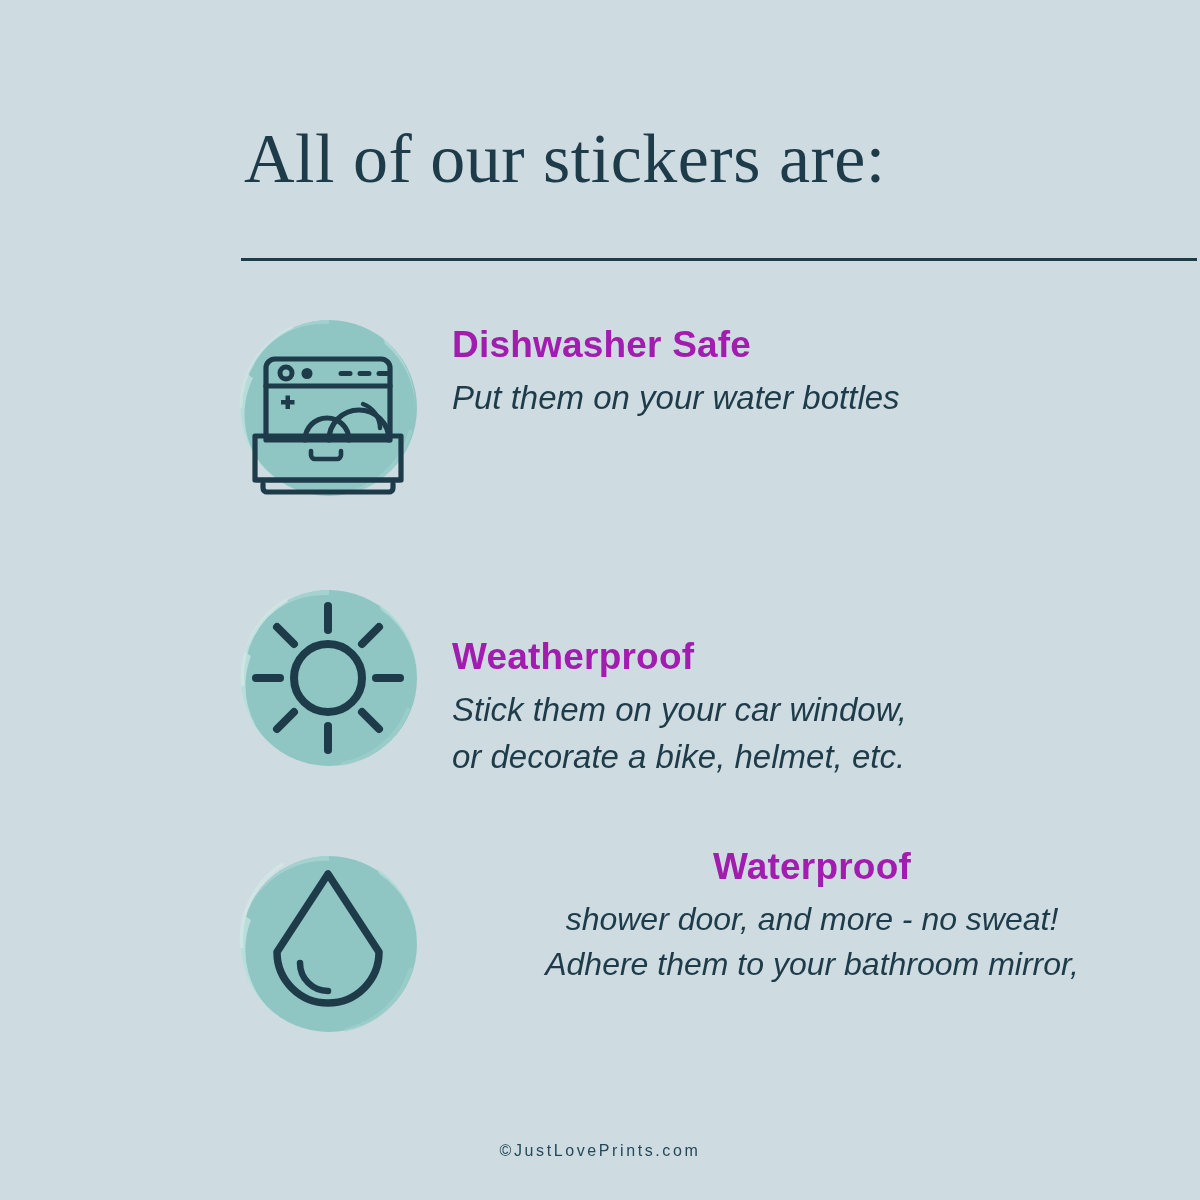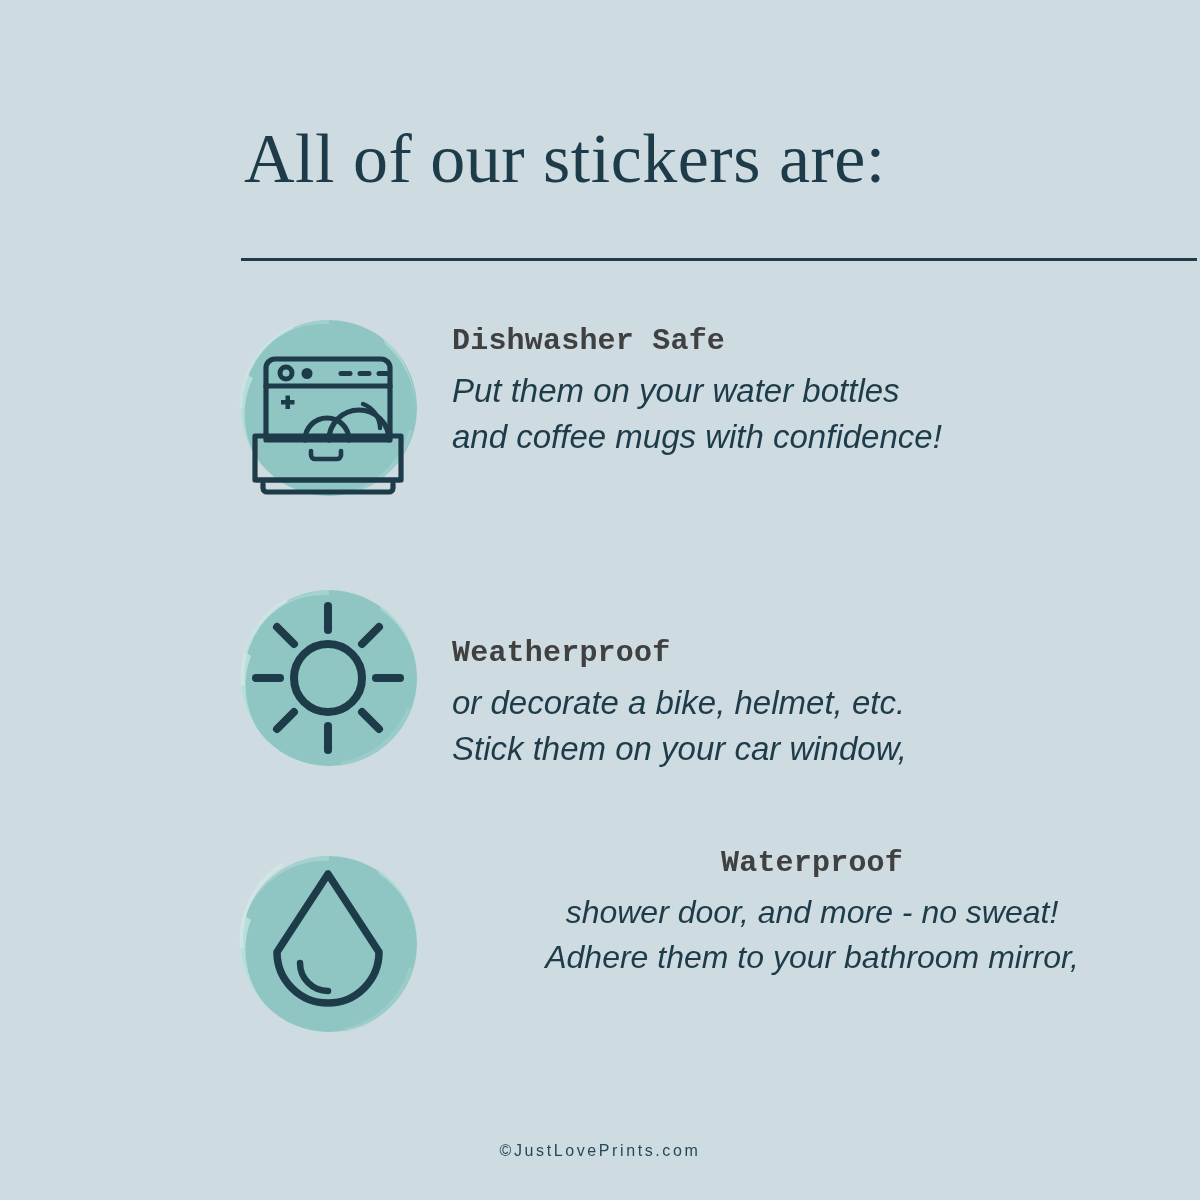--- a/index.html
+++ b/index.html
@@ -74,25 +74,25 @@
   }
 
   .feature-text {
     position: absolute;
     left: 452px;
     top: 0;
     width: 720px;
   }
 
   .feature-heading {
-    font-family: Liberation Mono, monospace;
+    font-family: Liberation Sans, sans-serif;
     font-weight: bold;
-    font-size: 30px;
+    font-size: 37px;
     line-height: 1.05;
-    color: #404040;
+    color: #a21caf;
     margin: 0 0 10px 0;
     letter-spacing: 0.2px;
     white-space: nowrap;
   }
 
   .feature-body {
     font-family: "Liberation Sans", sans-serif;
     font-size: 33px;
     line-height: 1.42;
     color: #1e3b4a;
@@ -170,21 +170,20 @@
         <g fill="#1e3b4a">
           <path d="M48 88 l4.5 0 l0 -4.5 l4.5 0 l0 4.5 l4.5 0 l0 4.5 l-4.5 0 l0 4.5 l-4.5 0 l0 -4.5 l-4.5 0 z"></path>
         </g>
       </svg>
     </div>
 
     <div class="feature-text">
       <p class="feature-heading">Dishwasher Safe</p>
       <p class="feature-body">
         <span class="line">Put them on your water bottles</span>
-        <span class="line">and coffee mugs with confidence!</span>
       </p>
     </div>
   </div>
 
   <div class="feature feature-2">
 
     <div class="icon-wrap">
       <svg class="badge-svg" viewBox="0 0 190 192">
         <g>
           <circle cx="96" cy="96" r="88" fill="#8fc6c4"></circle>
@@ -204,22 +203,22 @@
           <path d="M129 130 l17 17"></path>
           <path d="M146 45 l-17 17"></path>
           <path d="M61 130 l-17 17"></path>
         </g>
       </svg>
     </div>
 
     <div class="feature-text">
       <p class="feature-heading">Weatherproof</p>
       <p class="feature-body">
+        <span class="line">Stick them on your car window,</span>
         <span class="line">or decorate a bike, helmet, etc.</span>
-        <span class="line">Stick them on your car window,</span>
       </p>
     </div>
   </div>
 
   <div class="feature feature-3">
 
     <div class="icon-wrap">
       <svg class="badge-svg" viewBox="0 0 190 192">
         <g>
           <circle cx="96" cy="96" r="88" fill="#8fc6c4"></circle>

